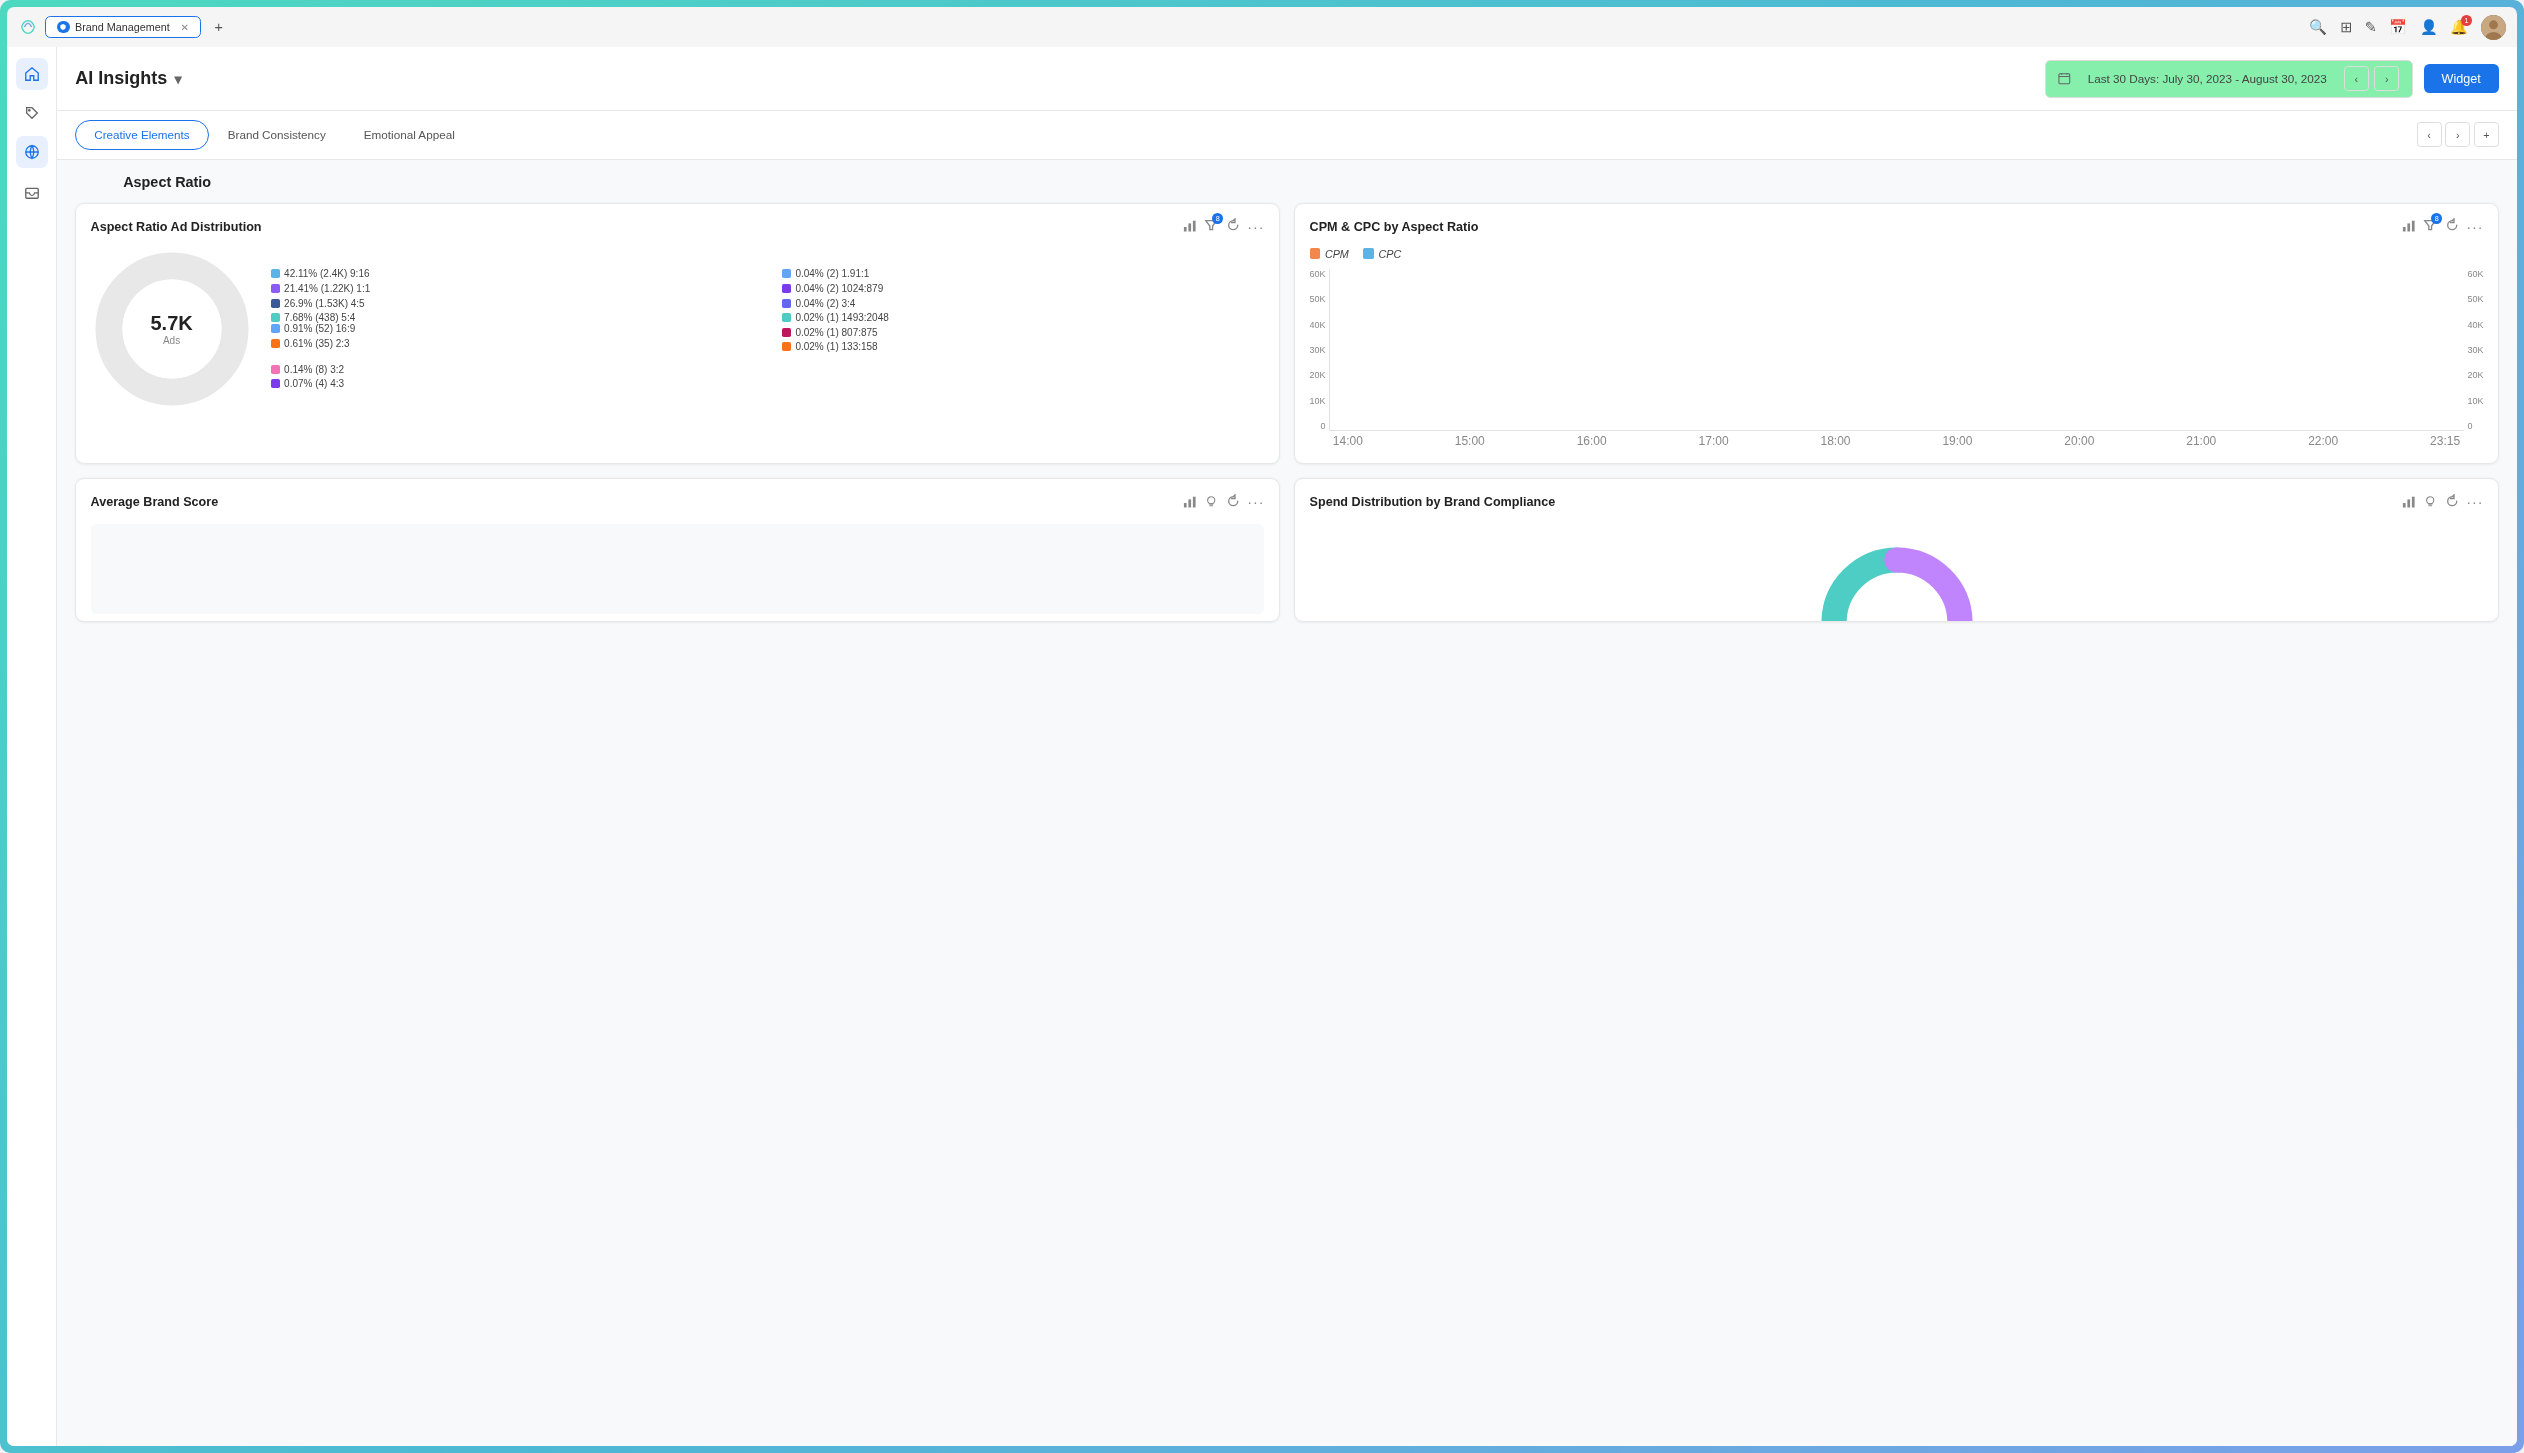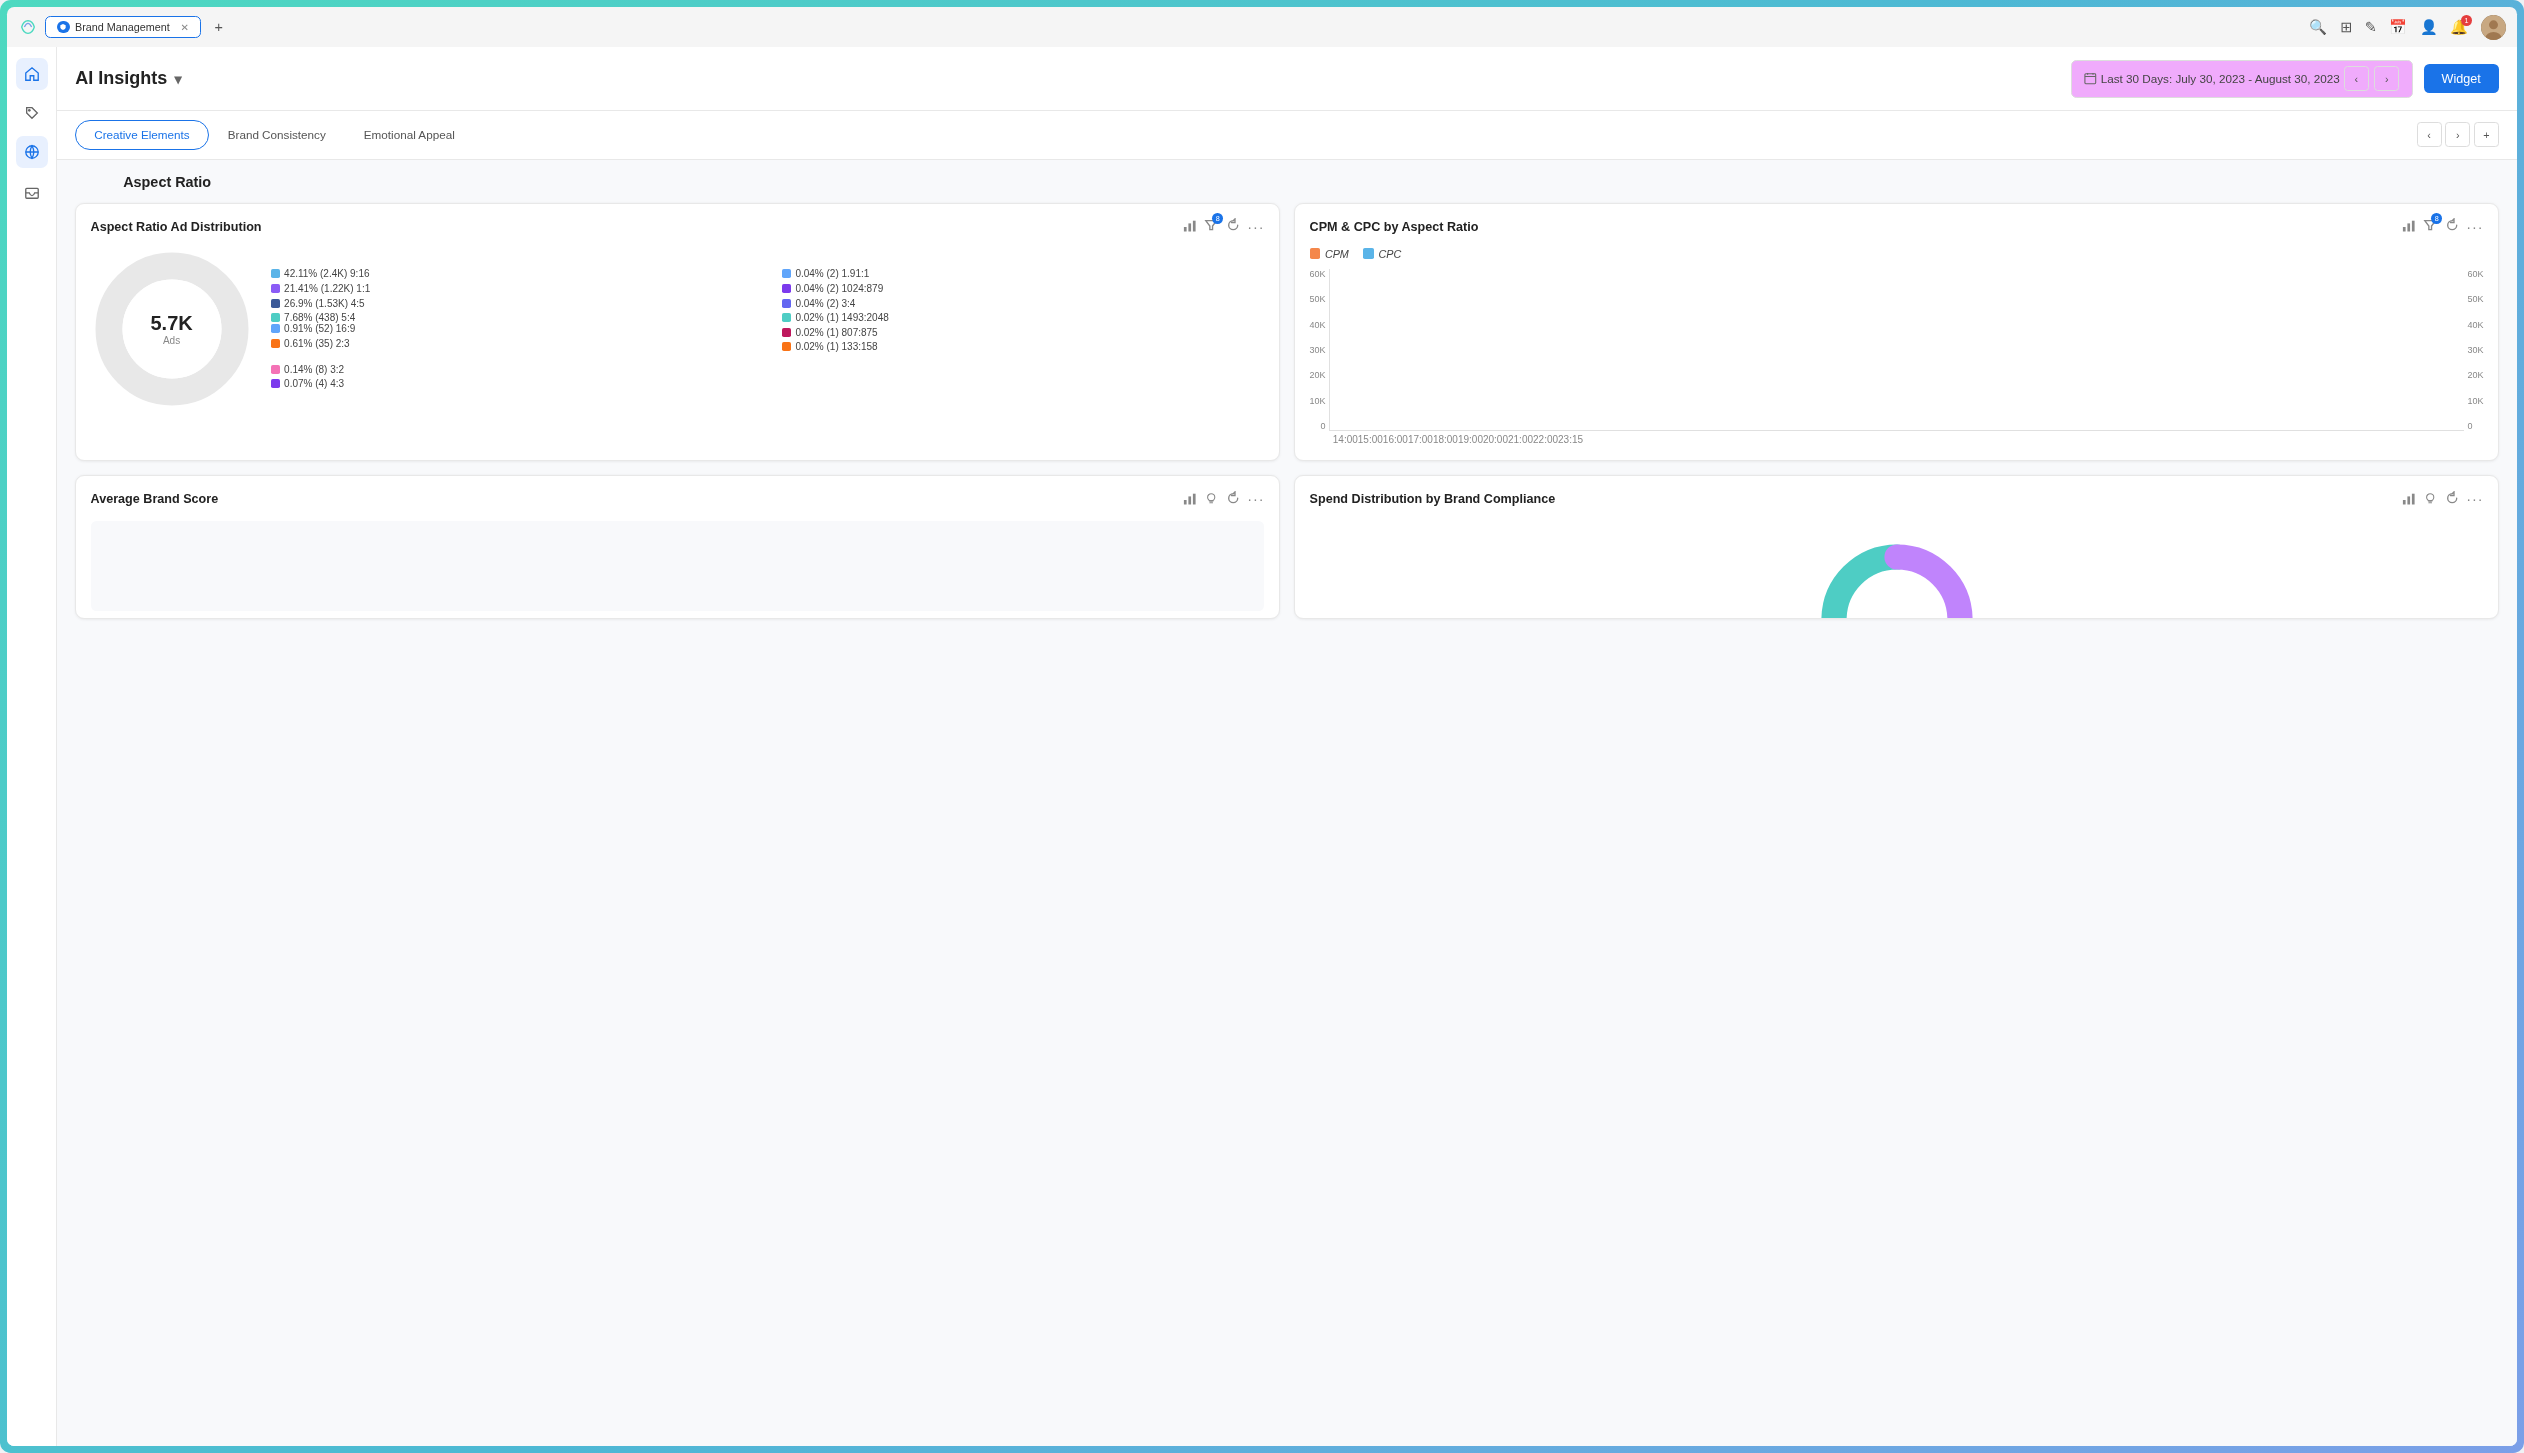--- a/index.html
+++ b/index.html
@@ -25,21 +25,21 @@
     .sidebar { width: 50px; background: white; border-right: 0.9px solid #e8e8e8; display: flex; flex-direction: column; align-items: center; padding: 10.8px 0; gap: 7.2px; }
     .sidebar-icon { width: 32px; height: 32px; display: flex; align-items: center; justify-content: center; border-radius: 7.2px; cursor: pointer; color: #666; font-size: 16px; }
     .sidebar-icon.active { background: #e8f0fe; color: #1a73e8; }
 
     
     .content { flex: 1; background: #f8f9fb; overflow-y: auto; }
 
     
     .content-header { display: flex; align-items: center; justify-content: space-between; padding: 12.6px 18px; background: white; border-bottom: 0.9px solid #e8e8e8; }
     .header-title { display: flex; align-items: center; gap: 7.2px; font-size: 18px; font-weight: 600; color: #222; }
-    .header-date { display: flex; align-items: center; gap: 4px; border: 0.9px solid #ddd; border-radius: 5.4px; padding: 5.4px 12.6px; font-size: 11.7px; color: #444; background: #f0abfc; }
+    .header-date { display: flex; align-items: center; gap: 17px; border: 0.9px solid #ddd; border-radius: 5.4px; padding: 5.4px 12.6px; font-size: 11.7px; color: #444; background: #86efac; }
     .header-nav { display: flex; align-items: center; gap: 5.4px; }
     .nav-arrow { width: 25px; height: 25px; border: 0.9px solid #ddd; border-radius: 3.6px; display: flex; align-items: center; justify-content: center; cursor: pointer; color: #555; font-size: 10.8px; }
     .widget-btn { background: #1a73e8; color: white; border: none; border-radius: 5.4px; padding: 7.2px 18px; font-size: 12.6px; font-weight: 500; cursor: pointer; }
 
     
     .tabs-bar { display: flex; align-items: center; padding: 9px 18px; background: white; border-bottom: 0.9px solid #e8e8e8; gap: 0; }
     .tab { padding: 7.2px 18px; font-size: 11.7px; font-weight: 500; cursor: pointer; border-radius: 18px; color: #555; border: 0.9px solid transparent; }
     .tab.active { color: #1a73e8; border: 1.3px solid #1a73e8; background: white; }
     .tabs-spacer { flex: 1; }
     .tab-controls { display: flex; align-items: center; gap: 3.6px; }
@@ -70,21 +70,21 @@
     .legend-dot { width: 9px; height: 9px; border-radius: 1.8px; flex-shrink: 0; }
     .chart-legend { display: flex; gap: 14.4px; margin-bottom: 9px; font-size: 10.8px; color: #444; }
     .legend-entry { display: flex; align-items: center; gap: 4.5px; font-style: italic; }
     .legend-color { width: 10.8px; height: 10.8px; border-radius: 1.8px; }
     .bar-chart { display: flex; align-items: flex-end; gap: 1.8px; height: 162px; padding: 0 3.6px; border-left: 0.9px solid #e0e0e0; border-bottom: 0.9px solid #e0e0e0; position: relative; }
     .bar-group { display: flex; gap: 1.8px; align-items: flex-end; flex: 1; }
     .bar { border-radius: 1.8px 1.8px 0 0; min-width: 12.6px; }
     .bar-orange { background: #f4874b; }
     .bar-blue { background: #5ab4e8; }
     .y-labels { display: flex; flex-direction: column; justify-content: space-between; font-size: 9px; color: #888; height: 162px; padding-bottom: 0; margin-right: 3.6px; text-align: right; }
-    .x-labels { display: flex; justify-content: flex-start; font-size: 10px; color: #888; margin-top: 3.6px; padding: 0 3.6px; }
+    .x-labels { display: flex; justify-content: space-between; font-size: 12px; color: #888; margin-top: 3.6px; padding: 0 3.6px; }
     .chart-y-right { display: flex; flex-direction: column; justify-content: space-between; font-size: 9px; color: #888; height: 162px; margin-left: 3.6px; text-align: left; }
 
     
     .bottom-section { padding: 0 18px 14.4px; }
     .bottom-cards { display: grid; grid-template-columns: 1fr 1fr; gap: 14.4px; }
     .bottom-card { background: white; border-radius: 9px; padding: 14.4px; border: 0.9px solid #e8e8e8; box-shadow: 0 0.9px 2.7px rgba(0,0,0,0.06); height: 144px; overflow: hidden; }
     .donut-bottom { display: flex; justify-content: center; align-items: flex-end; height: 108px; overflow: hidden; }
 
     
     .svg-donut { transform: rotate(-90deg); }

